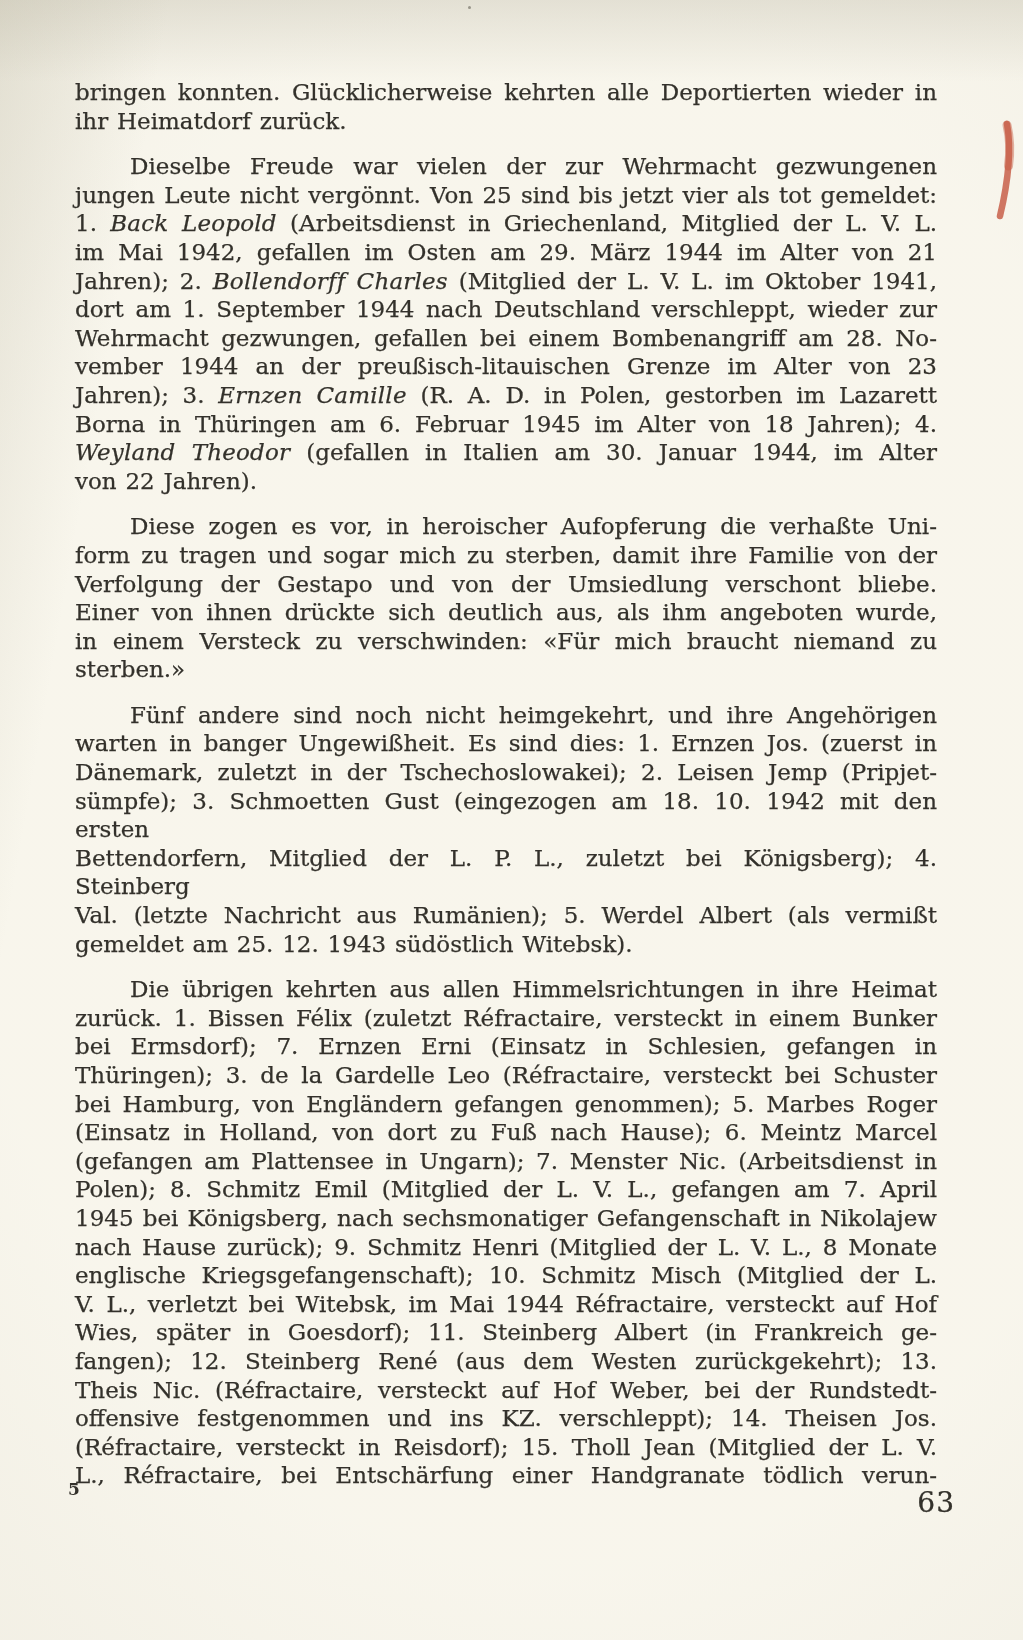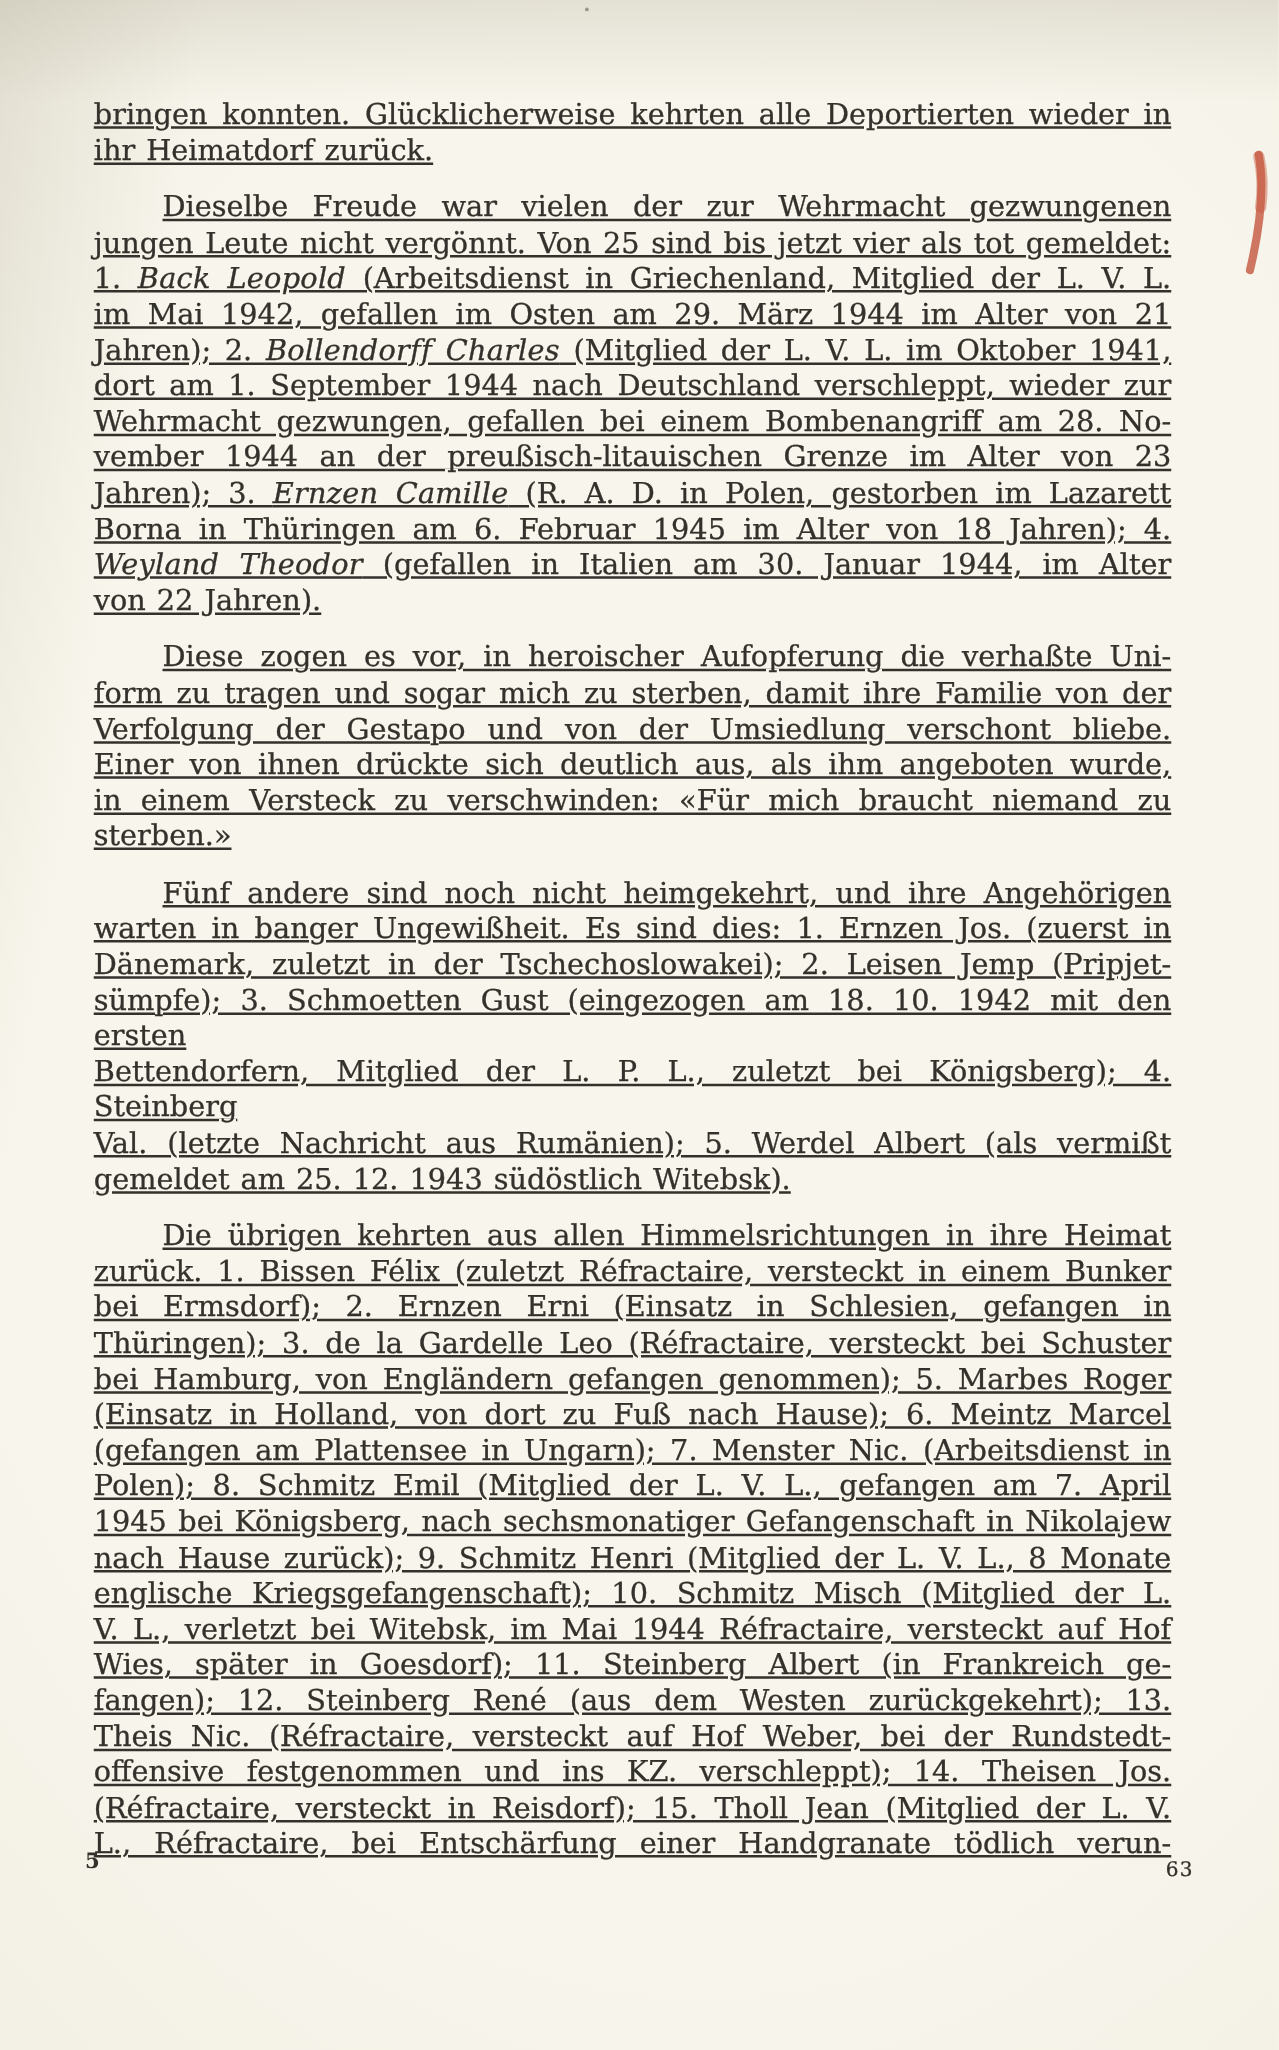--- a/index.html
+++ b/index.html
@@ -26,31 +26,30 @@
     font-size: 23px; line-height: 28.6px;
     -webkit-text-stroke: 0.25px var(--ink, #33312b);
   }
   .para { margin: 0; }
   .para + .para { margin-top: 17px; }
   .para.indent > .line:first-child { padding-left: 55px; }
   .line {
     text-align: justify;
     text-align-last: justify;
     word-spacing: 1.5px;
-    text-decoration: underline;
   }
   .line.last { text-align-last: left; }
   .line i { font-style: italic; letter-spacing: 0.2px; }
   .footer {
     position: absolute; left: 68px; right: 68px; top: 1479px;
     display: flex; justify-content: space-between; align-items: flex-start;
     color: var(--ink, #33312b);
   }
   .sig { font-size: 17px; font-weight: bold; }
-  .pageno { font-size: 16px; margin-top: 7px; letter-spacing: 1px; -webkit-text-stroke: 0.25px var(--ink, #33312b); }
+  .pageno { font-size: 28px; margin-top: 7px; letter-spacing: 1px; -webkit-text-stroke: 0.25px var(--ink, #33312b); }
   .pen { position: absolute; left: 988px; top: 118px; }
   .speck {
     position: absolute; left: 468px; top: 6px;
     width: 3px; height: 3px; border-radius: 50%;
     background: rgba(90, 86, 74, 0.55);
   }
 </style>
 </head>
 <body>
 
@@ -90,21 +89,21 @@
         <div class="line">warten in banger Ungewißheit. Es sind dies: 1. Ernzen Jos. (zuerst in</div>
         <div class="line">Dänemark, zuletzt in der Tschechoslowakei); 2. Leisen Jemp (Pripjet-</div>
         <div class="line">sümpfe); 3. Schmoetten Gust (eingezogen am 18. 10. 1942 mit den ersten</div>
         <div class="line">Bettendorfern, Mitglied der L. P. L., zuletzt bei Königsberg); 4. Steinberg</div>
         <div class="line">Val. (letzte Nachricht aus Rumänien); 5. Werdel Albert (als vermißt</div>
         <div class="line last">gemeldet am 25. 12. 1943 südöstlich Witebsk).</div>
       </div>
       <div class="para indent">
         <div class="line">Die übrigen kehrten aus allen Himmelsrichtungen in ihre Heimat</div>
         <div class="line">zurück. 1. Bissen Félix (zuletzt Réfractaire, versteckt in einem Bunker</div>
-        <div class="line">bei Ermsdorf); 2. Ernzen Erni (Einsatz in Schlesien, gefangen in</div>
+        <div class="line">bei Ermsdorf); 7. Ernzen Erni (Einsatz in Schlesien, gefangen in</div>
         <div class="line">Thüringen); 3. de la Gardelle Leo (Réfractaire, versteckt bei Schuster</div>
         <div class="line">bei Hamburg, von Engländern gefangen genommen); 5. Marbes Roger</div>
         <div class="line">(Einsatz in Holland, von dort zu Fuß nach Hause); 6. Meintz Marcel</div>
         <div class="line">(gefangen am Plattensee in Ungarn); 7. Menster Nic. (Arbeitsdienst in</div>
         <div class="line">Polen); 8. Schmitz Emil (Mitglied der L. V. L., gefangen am 7. April</div>
         <div class="line">1945 bei Königsberg, nach sechsmonatiger Gefangenschaft in Nikolajew</div>
         <div class="line">nach Hause zurück); 9. Schmitz Henri (Mitglied der L. V. L., 8 Monate</div>
         <div class="line">englische Kriegsgefangenschaft); 10. Schmitz Misch (Mitglied der L.</div>
         <div class="line">V. L., verletzt bei Witebsk, im Mai 1944 Réfractaire, versteckt auf Hof</div>
         <div class="line">Wies, später in Goesdorf); 11. Steinberg Albert (in Frankreich ge-</div>

